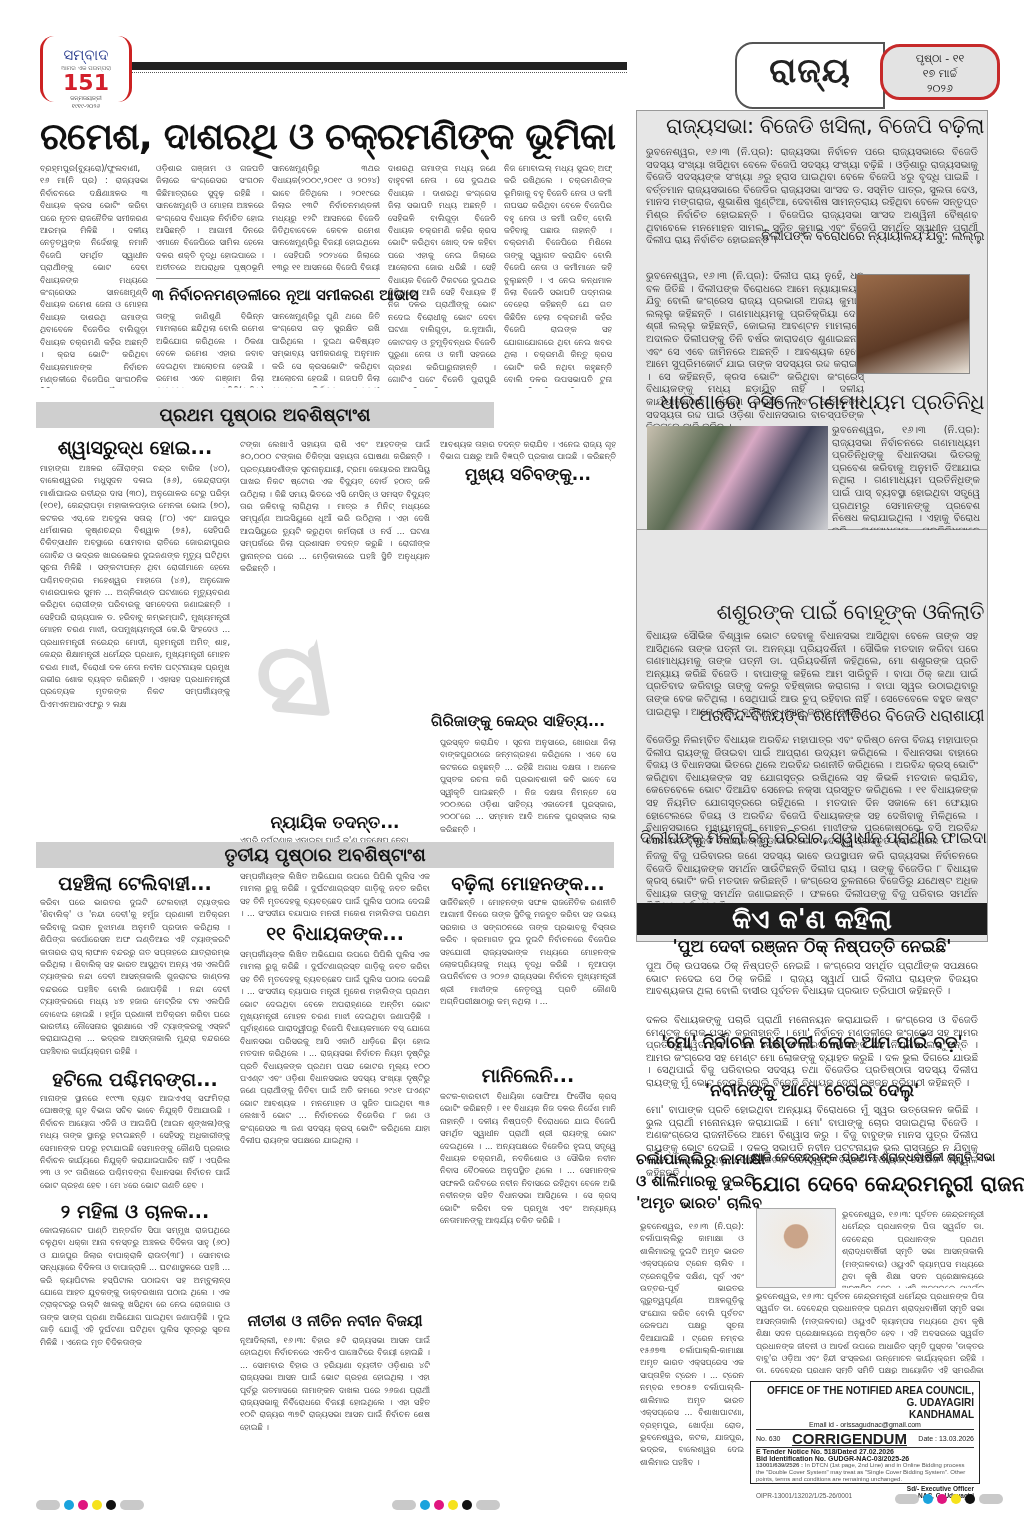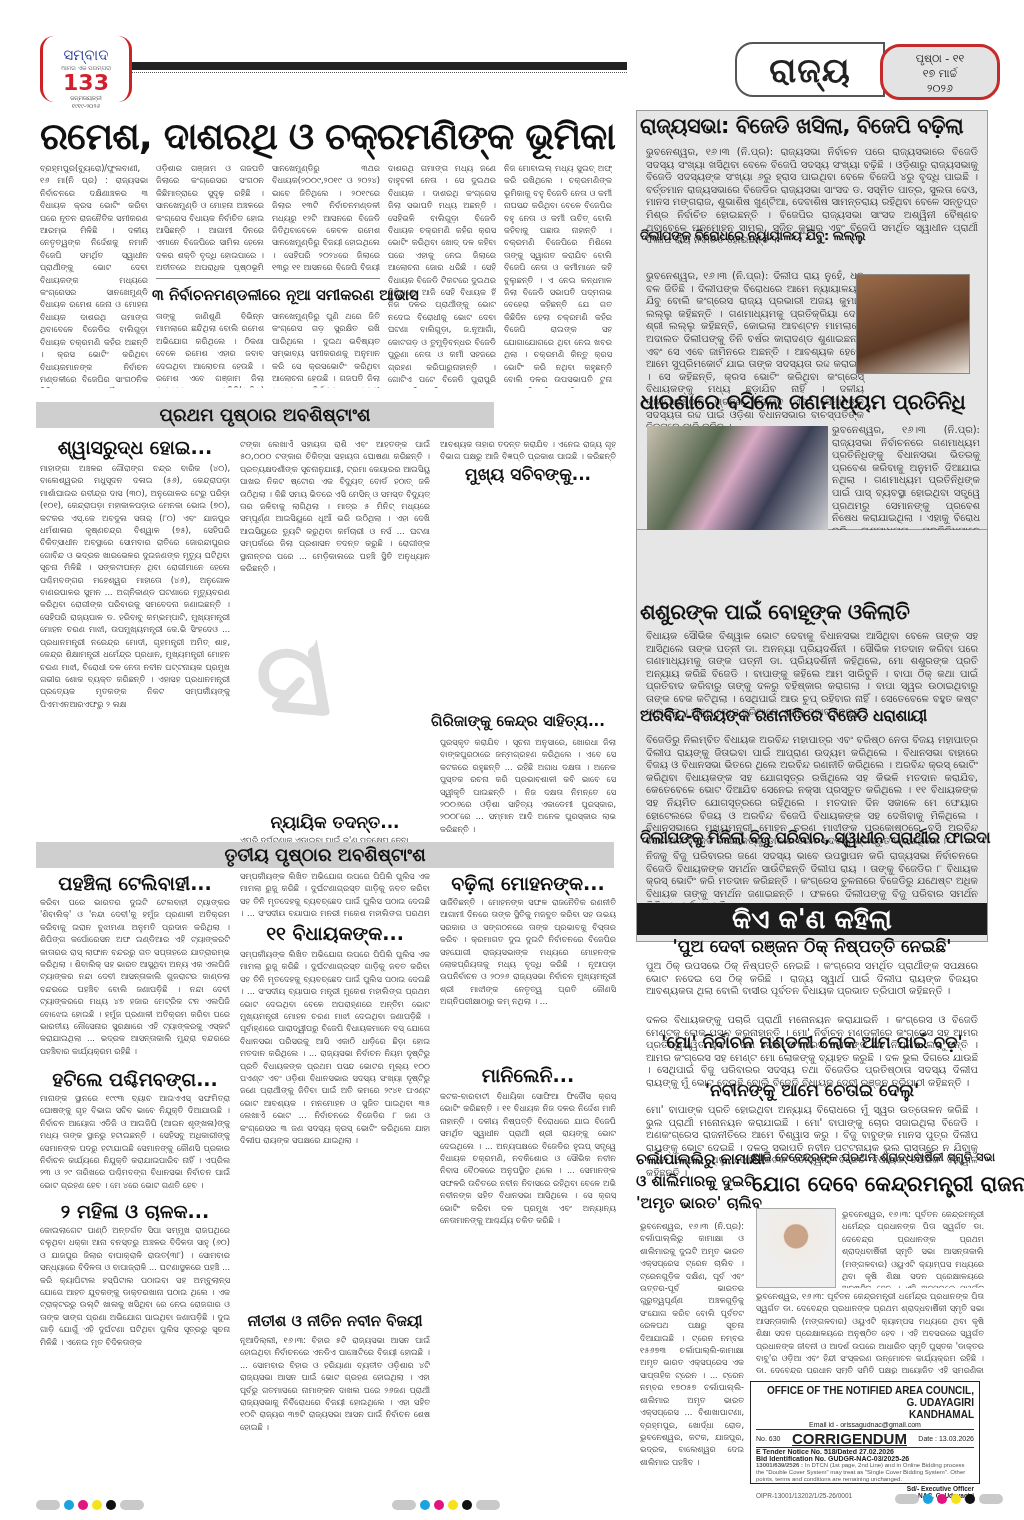--- a/index.html
+++ b/index.html
@@ -5,28 +5,28 @@
 *{box-sizing:border-box;margin:0;padding:0}
 body{width:1024px;height:1520px;background:#fff;font-family:"DejaVu Sans",sans-serif;color:#222;position:relative;overflow:hidden}
 .abs{position:absolute}
 .logo{left:40px;top:36px;width:92px;height:66px;border-left:3px solid #c22;border-right:3px solid #c22;border-radius:14px;text-align:center}
 .logo .t1{font-size:15px;color:#2a3d8f;margin-top:10px}
 .logo .t2{font-size:6px;color:#555}
 .logo .num{font-size:22px;color:#d21f2b;font-weight:bold;line-height:22px}
 .logo .t3{font-size:6px;color:#333}
 .topbar{left:132px;top:62px;width:495px;height:8px;background:#222}
 .topdots{left:132px;top:72px;width:495px;height:4px;border-top:1px dotted #555}
-.section-tab{left:735px;top:42px;width:150px;height:55px;border:2px solid #555;border-radius:18px 0 0 18px;background:#fff;font-size:34px;font-weight:bold;color:#222;text-align:center;line-height:52px;letter-spacing:1px}
+.section-tab{left:735px;top:42px;width:150px;height:67px;border:2px solid #555;border-radius:18px 0 0 18px;background:#fff;font-size:34px;font-weight:bold;color:#222;text-align:center;line-height:52px;letter-spacing:1px}
 .pagebadge{left:880px;top:44px;width:120px;height:56px;background:#e3e3e3;border:3px solid #c62a2a;border-radius:20px;text-align:center;font-size:11px;line-height:15px;padding-top:4px}
 .mainhead{left:40px;top:115px;width:580px;font-size:37px;font-weight:bold;color:#111;white-space:nowrap;letter-spacing:-1px}
 .col{font-size:8.2px;line-height:12.4px;color:#333;text-align:justify;overflow:hidden}
 .subhead{font-size:19px;font-weight:bold;text-align:center;color:#111;white-space:nowrap}
 .greybar{background:#cfcfcf;text-align:center;font-size:18px;font-weight:bold;color:#111;height:26px;line-height:26px}
 .rightbox{left:636px;top:110px;width:352px;height:420px;background:#e6e6e6;border:1px solid #999}
-.rh{font-size:21px;font-weight:bold;color:#111;text-align:left;white-space:nowrap;letter-spacing:-0.5px}
+.rh{font-size:21px;font-weight:normal;color:#111;text-align:right;white-space:nowrap;letter-spacing:-0.5px}
 .rbody{font-size:10px;line-height:12.6px;color:#333;text-align:justify;padding:0 6px}
 .photo1{background:linear-gradient(160deg,#9a6b49,#5c3a26 60%,#e9e2d8);border:1px solid #888}
 .photo2{background:linear-gradient(120deg,#c8c0b0,#5a6a52 30%,#d8a9c4 45%,#3b3f55 65%,#e8e8e8)}
 .photo3{background:radial-gradient(circle at 50% 35%,#caa489 18%,#f0ebe4 20%,#eee 60%);border:1px solid #aaa}
 .blackbar{background:#1d1d1d;color:#fff;text-align:center;font-size:26px;font-weight:bold;height:32px;line-height:32px}
 .quote{font-size:17px;font-weight:bold;text-align:center;color:#111;white-space:nowrap}
 .adbox{left:750px;top:1381px;width:230px;height:103px;border:1.5px solid #222;font-family:"Liberation Sans",sans-serif;font-size:7px;color:#222;padding:3px 5px}
 .adbox .ah{font-size:10px;font-weight:bold;text-align:right;line-height:12px}
 .adbox .corr{font-size:15px;font-weight:bold;text-decoration:underline;text-align:center}
 .dots{display:flex;gap:4px;align-items:center}
@@ -34,21 +34,21 @@
 .dots .ov{width:24px;height:10px;border-radius:5px;background:#c9c9c9}
 .rule{background:#888}
 .watermark{left:260px;top:600px;width:260px;height:180px;color:rgba(120,120,120,0.25);font-size:110px;font-weight:bold;transform:rotate(-10deg)}
 </style>
 </head>
 <body>
 
 <div class="abs logo">
   <div class="t1">ସମ୍ବାଦ</div>
   <div class="t2">ଆମର ଏକ ପରମ୍ପରା</div>
-  <div class="num">133</div>
+  <div class="num">151</div>
   <div class="t3">ଜନ୍ମଜୟନ୍ତୀ</div>
   <div class="t3">୧୯୧୯-୨୦୨୬</div>
 </div>
 <div class="abs topbar"></div>
 <div class="abs topdots"></div>
 <div class="abs section-tab">ରାଜ୍ୟ</div>
 <div class="abs pagebadge">
   <div>ପୃଷ୍ଠା - ୧୧</div>
   <div>୧୭ ମାର୍ଚ୍ଚ</div>
   <div>୨୦୨୬</div>

